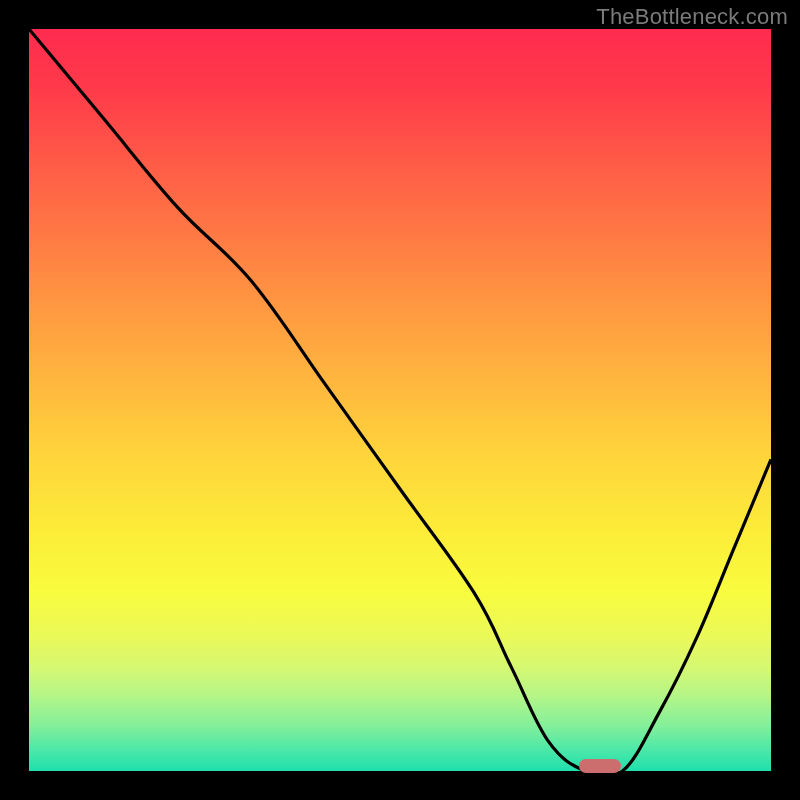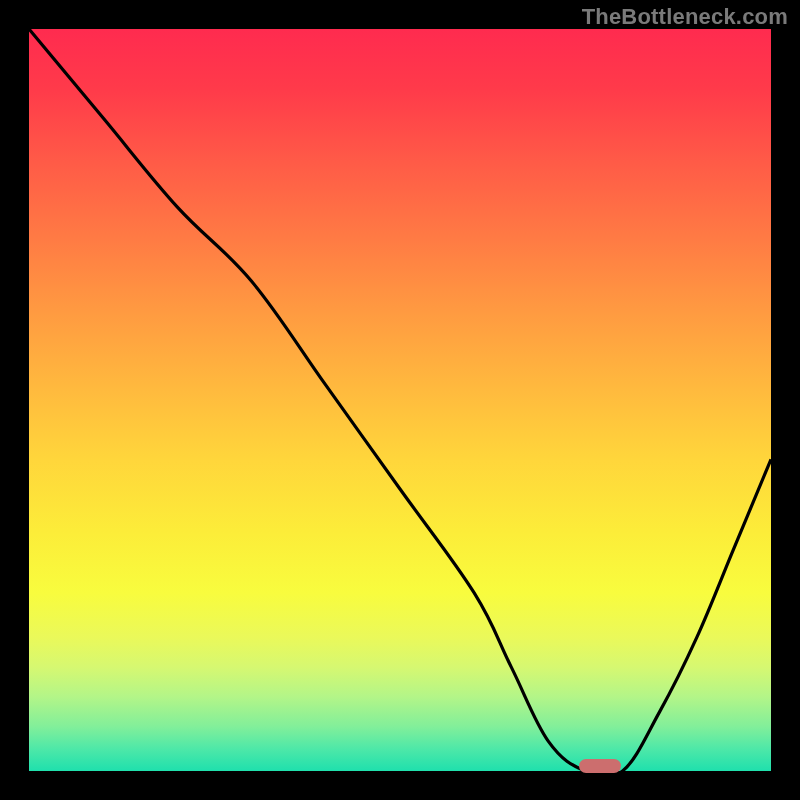--- a/index.html
+++ b/index.html
@@ -34,21 +34,21 @@
       #4ee8a8 97%,
       #1fe0ad 100%
     );
   }
   .watermark {
     position: absolute;
     top: 4px;
     right: 12px;
     color: #7a7a7a;
     font-size: 22px;
-    font-weight: 700;
+    font-weight: 400;
     letter-spacing: 0.2px;
   }
   svg.curve {
     position: absolute;
     left: 29px;
     top: 29px;
     width: 742px;
     height: 742px;
     overflow: visible;
   }

